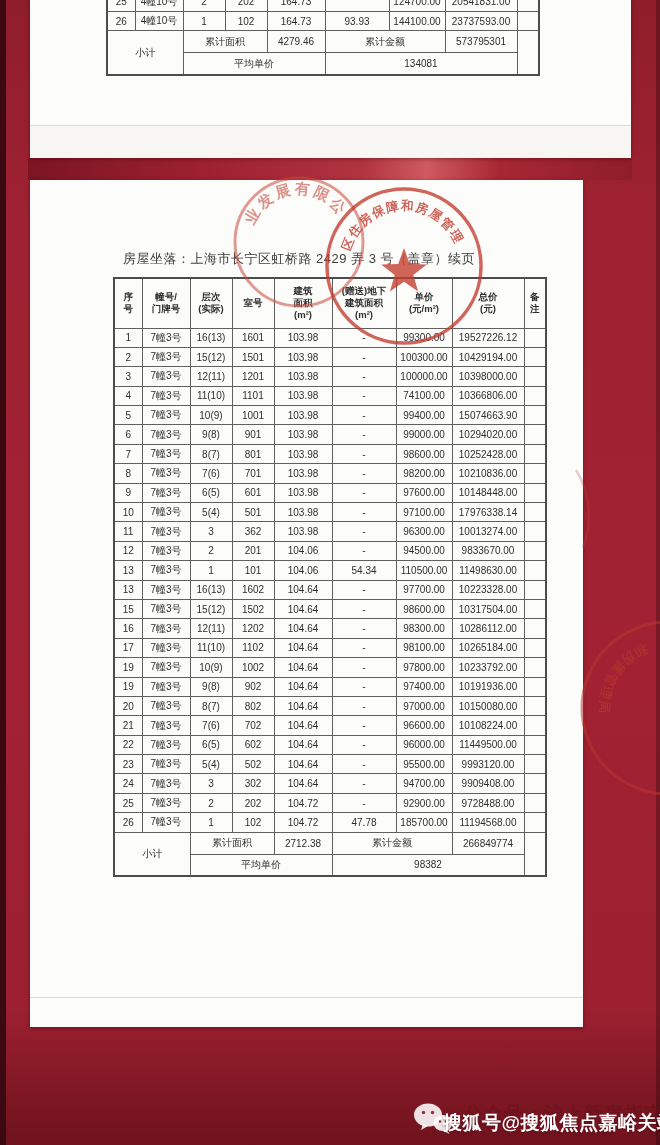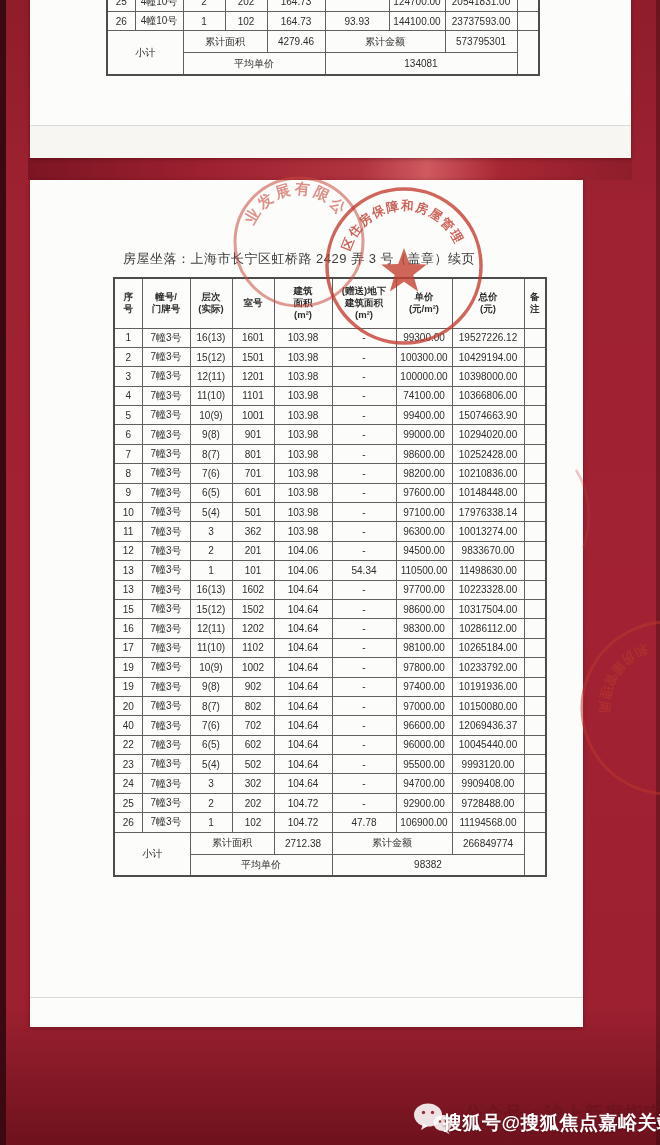--- a/index.html
+++ b/index.html
@@ -362,39 +362,39 @@
               <td>7幢3号</td>
               <td>8(7)</td>
               <td>802</td>
               <td>104.64</td>
               <td>-</td>
               <td>97000.00</td>
               <td>10150080.00</td>
               <td></td>
             </tr>
             <tr class="data-row">
-              <td>40</td>
+              <td>21</td>
               <td>7幢3号</td>
               <td>7(6)</td>
               <td>702</td>
               <td>104.64</td>
               <td>-</td>
               <td>96600.00</td>
-              <td>12069436.37</td>
+              <td>10108224.00</td>
               <td></td>
             </tr>
             <tr class="data-row">
               <td>22</td>
               <td>7幢3号</td>
               <td>6(5)</td>
               <td>602</td>
               <td>104.64</td>
               <td>-</td>
               <td>96000.00</td>
-              <td>10045440.00</td>
+              <td>11449500.00</td>
               <td></td>
             </tr>
             <tr class="data-row">
               <td>23</td>
               <td>7幢3号</td>
               <td>5(4)</td>
               <td>502</td>
               <td>104.64</td>
               <td>-</td>
               <td>95500.00</td>
@@ -423,21 +423,21 @@
               <td>9728488.00</td>
               <td></td>
             </tr>
             <tr class="data-row">
               <td>26</td>
               <td>7幢3号</td>
               <td>1</td>
               <td>102</td>
               <td>104.72</td>
               <td>47.78</td>
-              <td>106900.00</td>
+              <td>185700.00</td>
               <td>11194568.00</td>
               <td></td>
             </tr>
           </tbody>
         <tbody>
           <tr class="sub-row">
             <td colspan="2" rowspan="2">小计</td>
             <td colspan="2">累计面积</td>
             <td>2712.38</td>
             <td colspan="2">累计金额</td>

